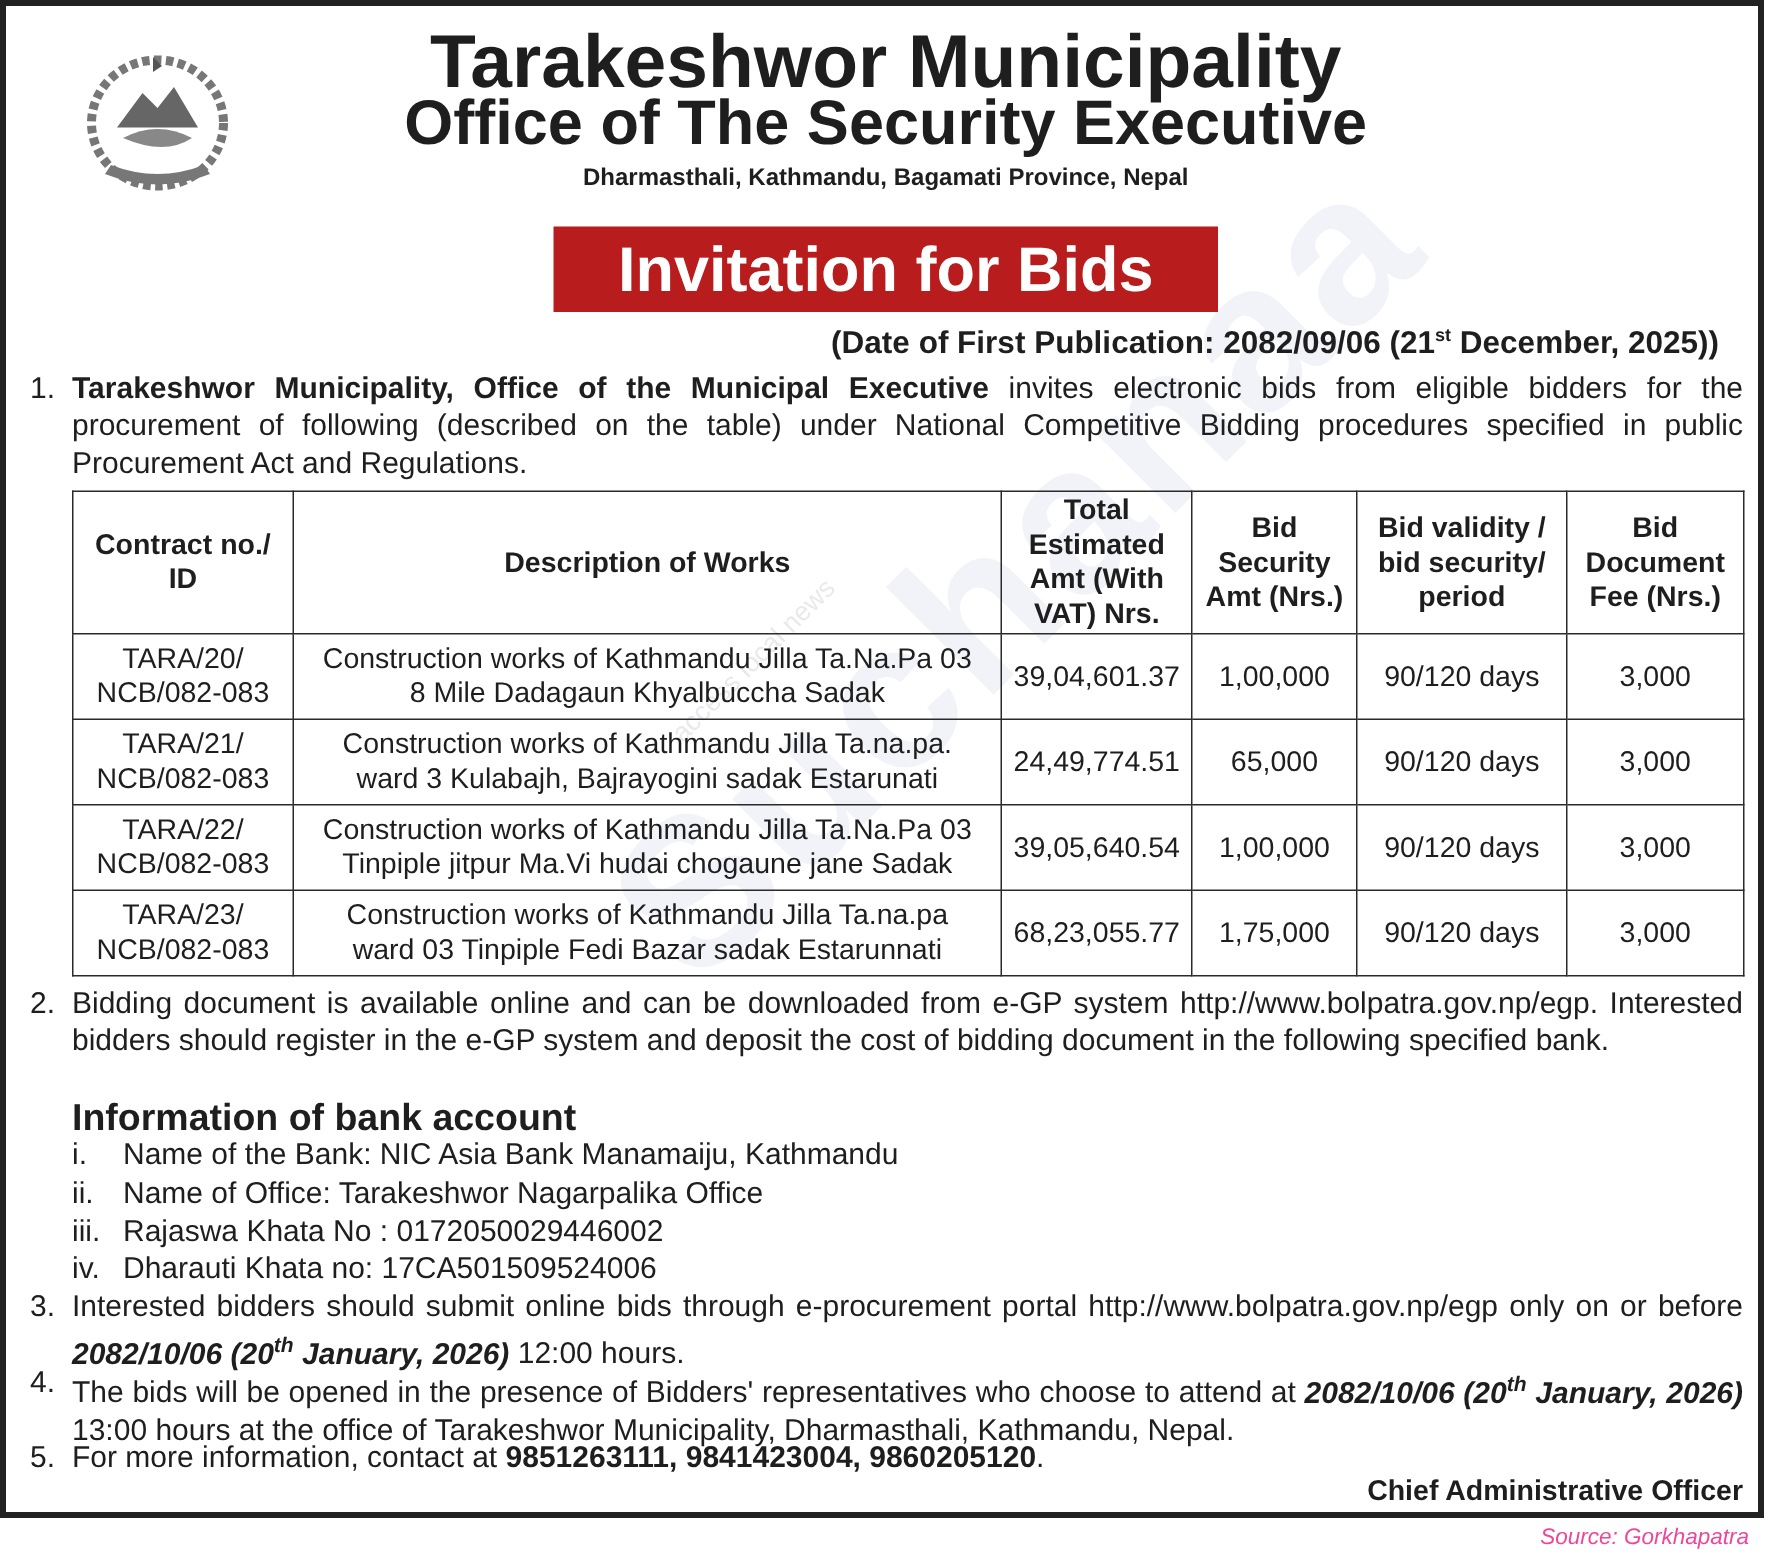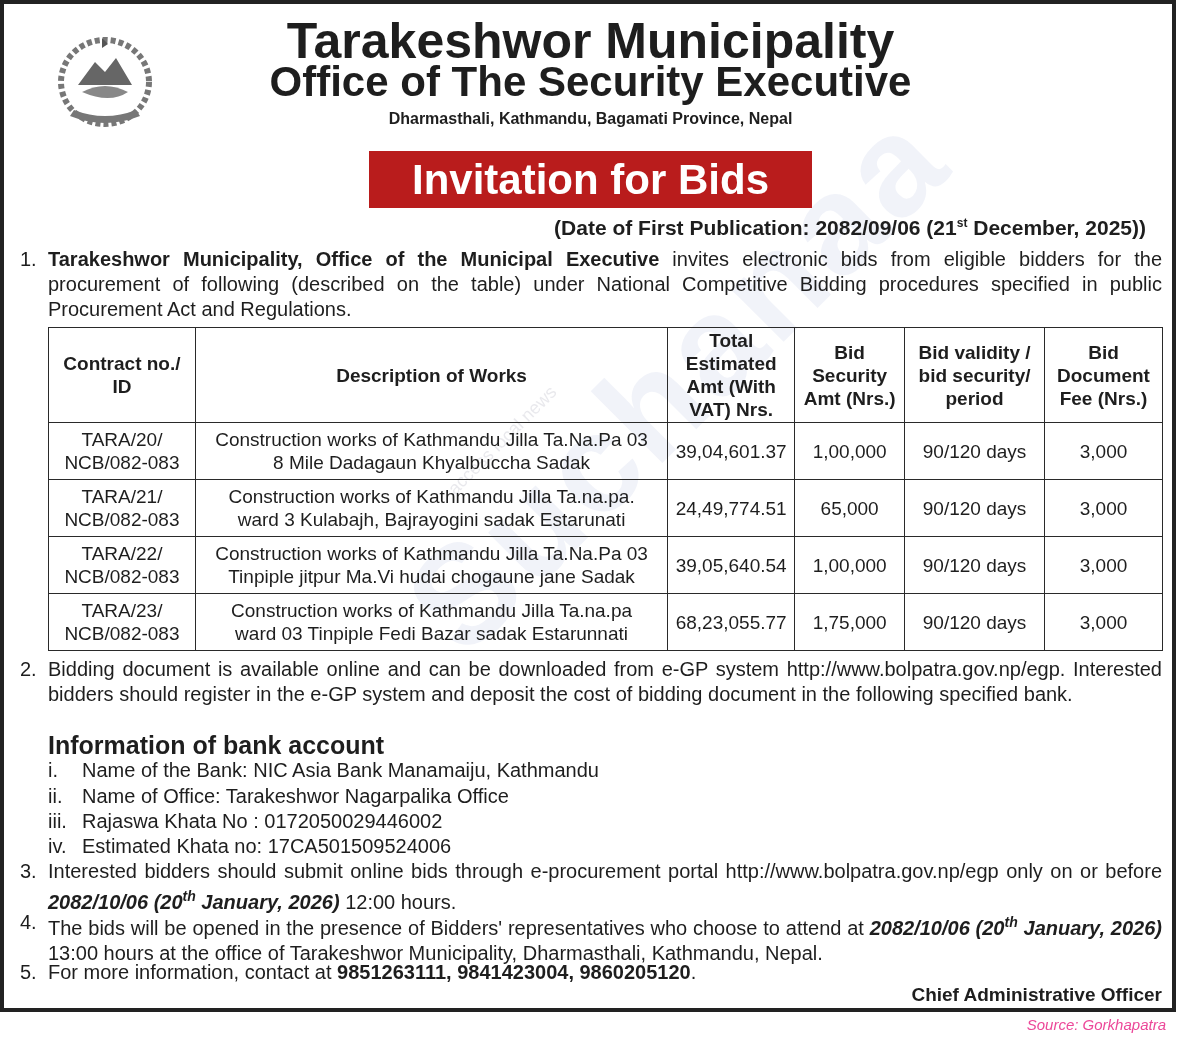--- a/index.html
+++ b/index.html
@@ -139,21 +139,21 @@
 
 <div class="para" style="top:657px;">
   <span class="num">2.</span>
   <div class="ptext">Bidding document is available online and can be downloaded from e-GP system http://www.bolpatra.gov.np/egp. Interested bidders should register in the e-GP system and deposit the cost of bidding document in the following specified bank.</div>
 </div>
 
 <div class="bank bank-title">Information of bank account</div>
 <div class="bank-item" style="top:759px;"><span class="rn">i.</span><span>Name of the Bank: NIC Asia Bank Manamaiju, Kathmandu</span></div>
 <div class="bank-item" style="top:785px;"><span class="rn">ii.</span><span>Name of Office: Tarakeshwor  Nagarpalika Office</span></div>
 <div class="bank-item" style="top:810px;"><span class="rn">iii.</span><span>Rajaswa Khata No : 0172050029446002</span></div>
-<div class="bank-item" style="top:835px;"><span class="rn">iv.</span><span>Estimated Khata no: 17CA501509524006</span></div>
+<div class="bank-item" style="top:835px;"><span class="rn">iv.</span><span>Dharauti Khata no: 17CA501509524006</span></div>
 
 <div class="para" style="top:859px;">
   <span class="num">3.</span>
   <div class="ptext"><span>Interested bidders should submit online bids through e-procurement portal http://www.bolpatra.gov.np/egp only on or before </span><span class="bi"><span>2082/10/06 (20</span><sup>th</sup><span> January, 2026)</span></span><span> 12:00 hours.</span></div>
 </div>
 
 <div class="para" style="top:910px;">
   <span class="num">4.</span>
   <div class="ptext"><span>The bids will be opened in the presence of Bidders' representatives who choose to attend at </span><span class="bi"><span>2082/10/06 (20</span><sup>th</sup><span> January, 2026)</span></span><span> 13:00 hours at the office of Tarakeshwor Municipality, Dharmasthali, Kathmandu, Nepal.</span></div>
 </div>

